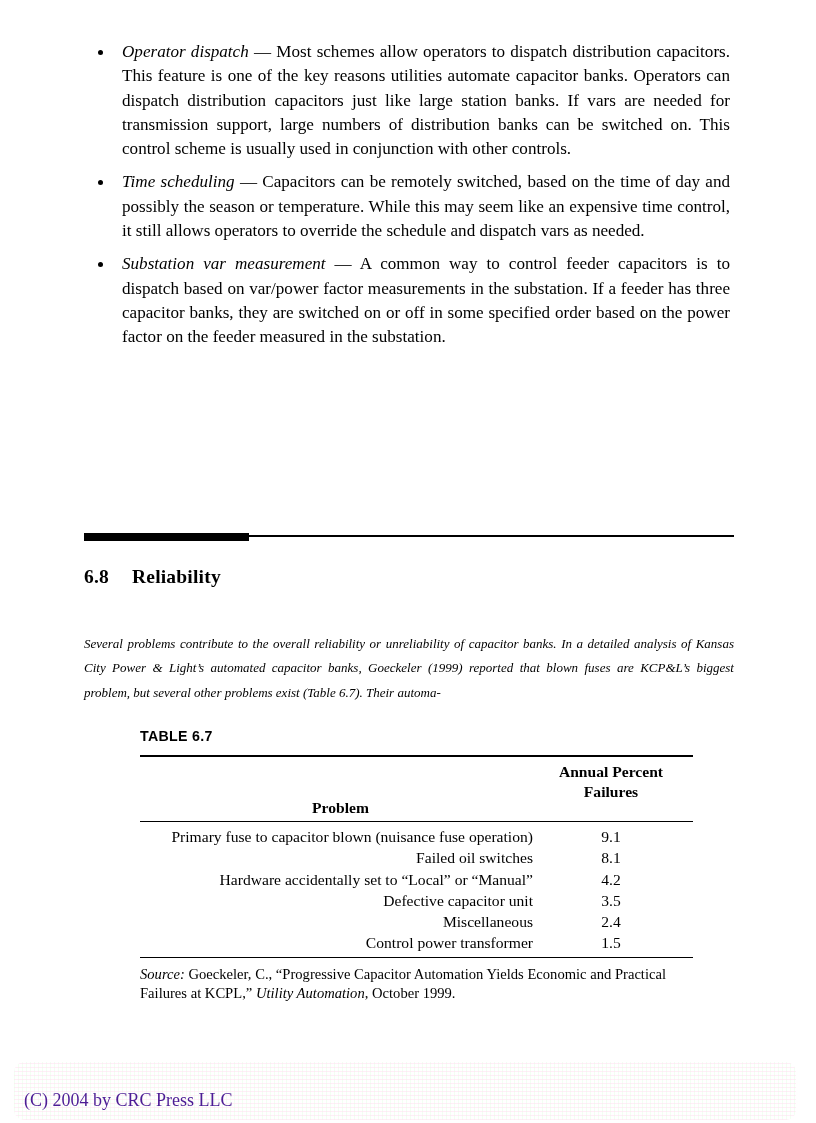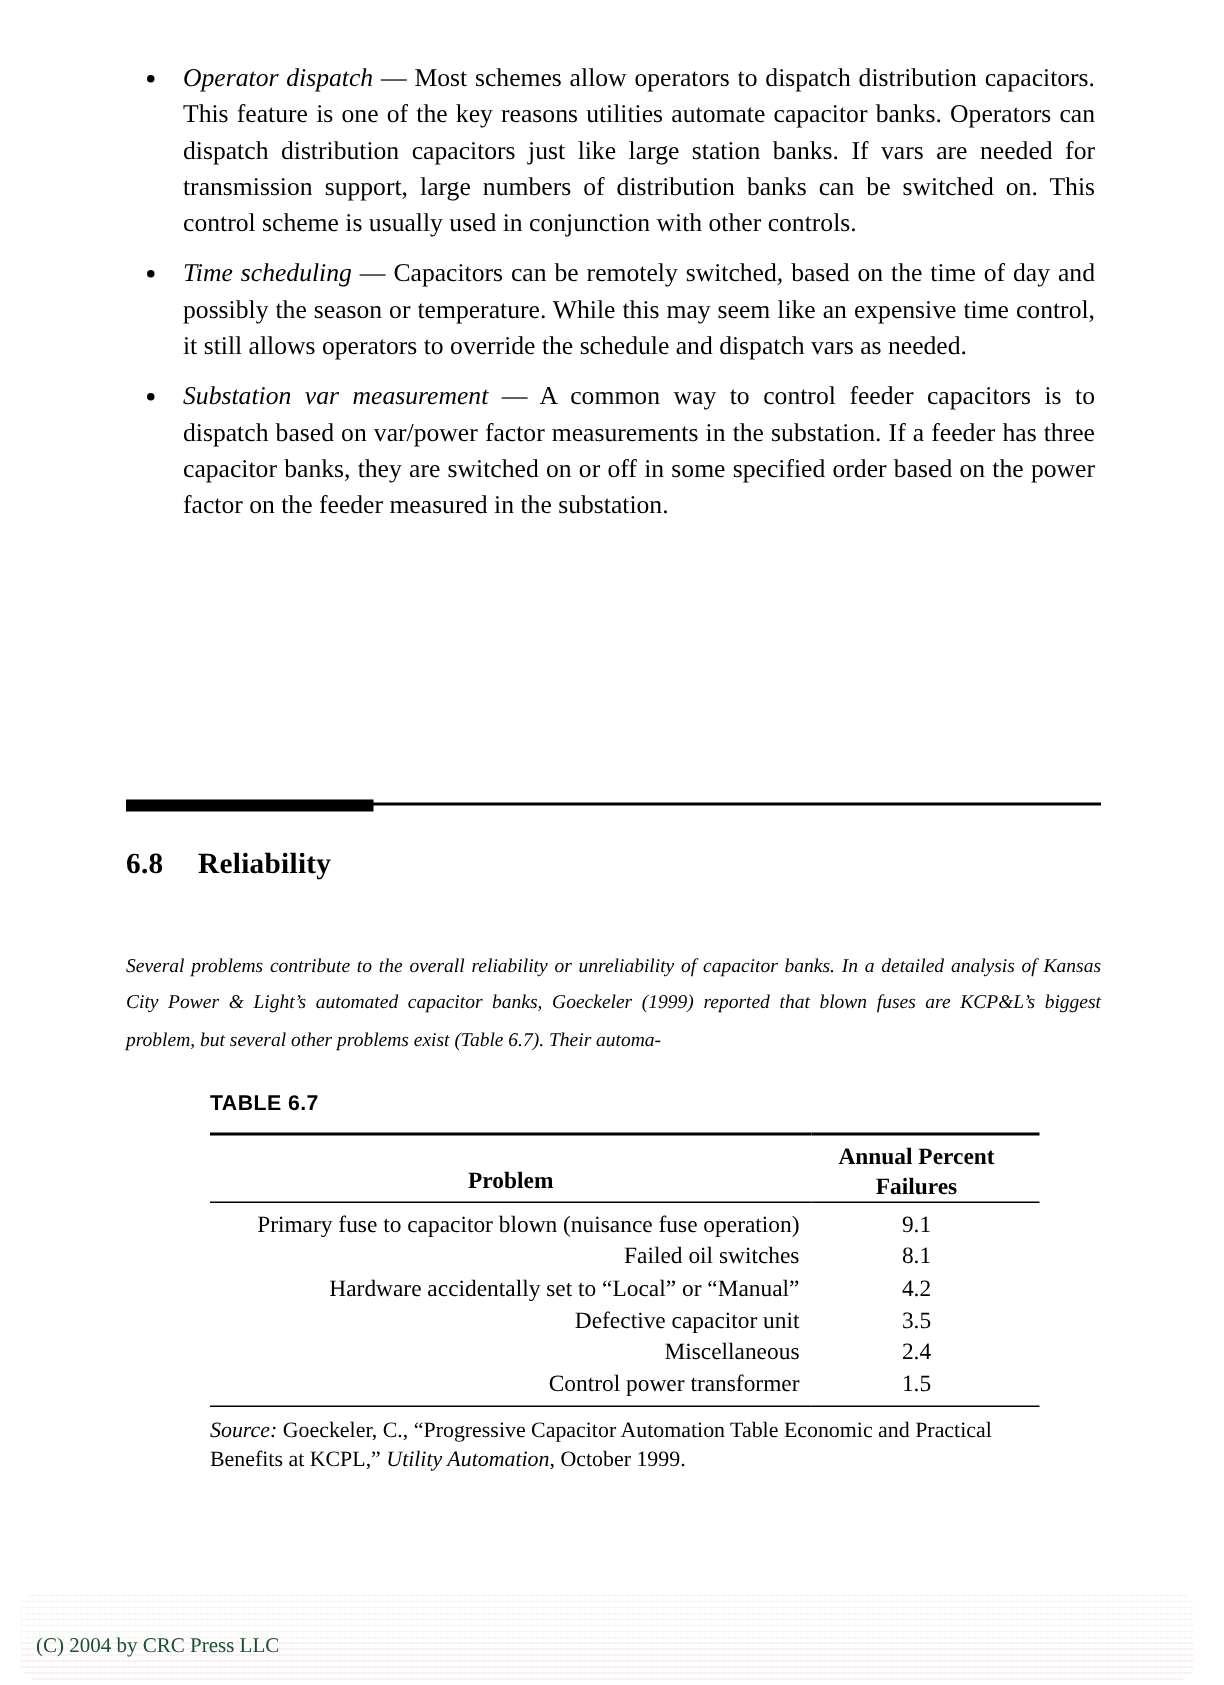--- a/index.html
+++ b/index.html
@@ -180,21 +180,21 @@
   }
   table.data thead th.col-problem {
     width: 401px;
     vertical-align: bottom;
     padding-bottom: 3px;
   }
   table.data thead th.col-value {
     width: 140px;
     vertical-align: bottom;
     line-height: 19.5px;
-    padding-bottom: 0;
+    padding-bottom: 20px;
     padding-right: 12px;
   }
   table.data thead {
     border-top: 2.4px solid #000;
     border-bottom: 1.6px solid #000;
   }
   table.data tbody tr:first-child td {
     padding-top: 4px;
   }
   table.data tbody td.cell-problem {
@@ -224,22 +224,22 @@
   .table-source .pub {
     font-style: italic;
   }
 
   
   .footer {
     position: absolute;
     left: 24px;
     top: 1090px;
     font-family: "Liberation Serif", "DejaVu Serif", serif;
-    font-size: 14px;
-    color: #14532d;
+    font-size: 18px;
+    color: #4c1d95;
   }
 </style>
 </head>
 <body>
 
 <div class="page">
 
   <div class="scan-tint"></div>
 
   <ul class="bullets">
@@ -305,20 +305,20 @@
           <td class="cell-value">2.4</td>
         </tr>
         <tr>
           <td class="cell-problem">Control power transformer</td>
           <td class="cell-value">1.5</td>
         </tr>
       </tbody>
     </table>
 
     <div class="table-source">
-      <span class="src-word">Source:</span><span> Goeckeler, C., “Progressive Capacitor Automation Table Economic and Practical Benefits at KCPL,” </span><span class="pub">Utility Automation</span><span>, October 1999.</span>
+      <span class="src-word">Source:</span><span> Goeckeler, C., “Progressive Capacitor Automation Yields Economic and Practical Failures at KCPL,” </span><span class="pub">Utility Automation</span><span>, October 1999.</span>
     </div>
 
   </div>
 
   <div class="footer">(C) 2004 by CRC Press LLC</div>
 
 </div>
 
 </body></html>

